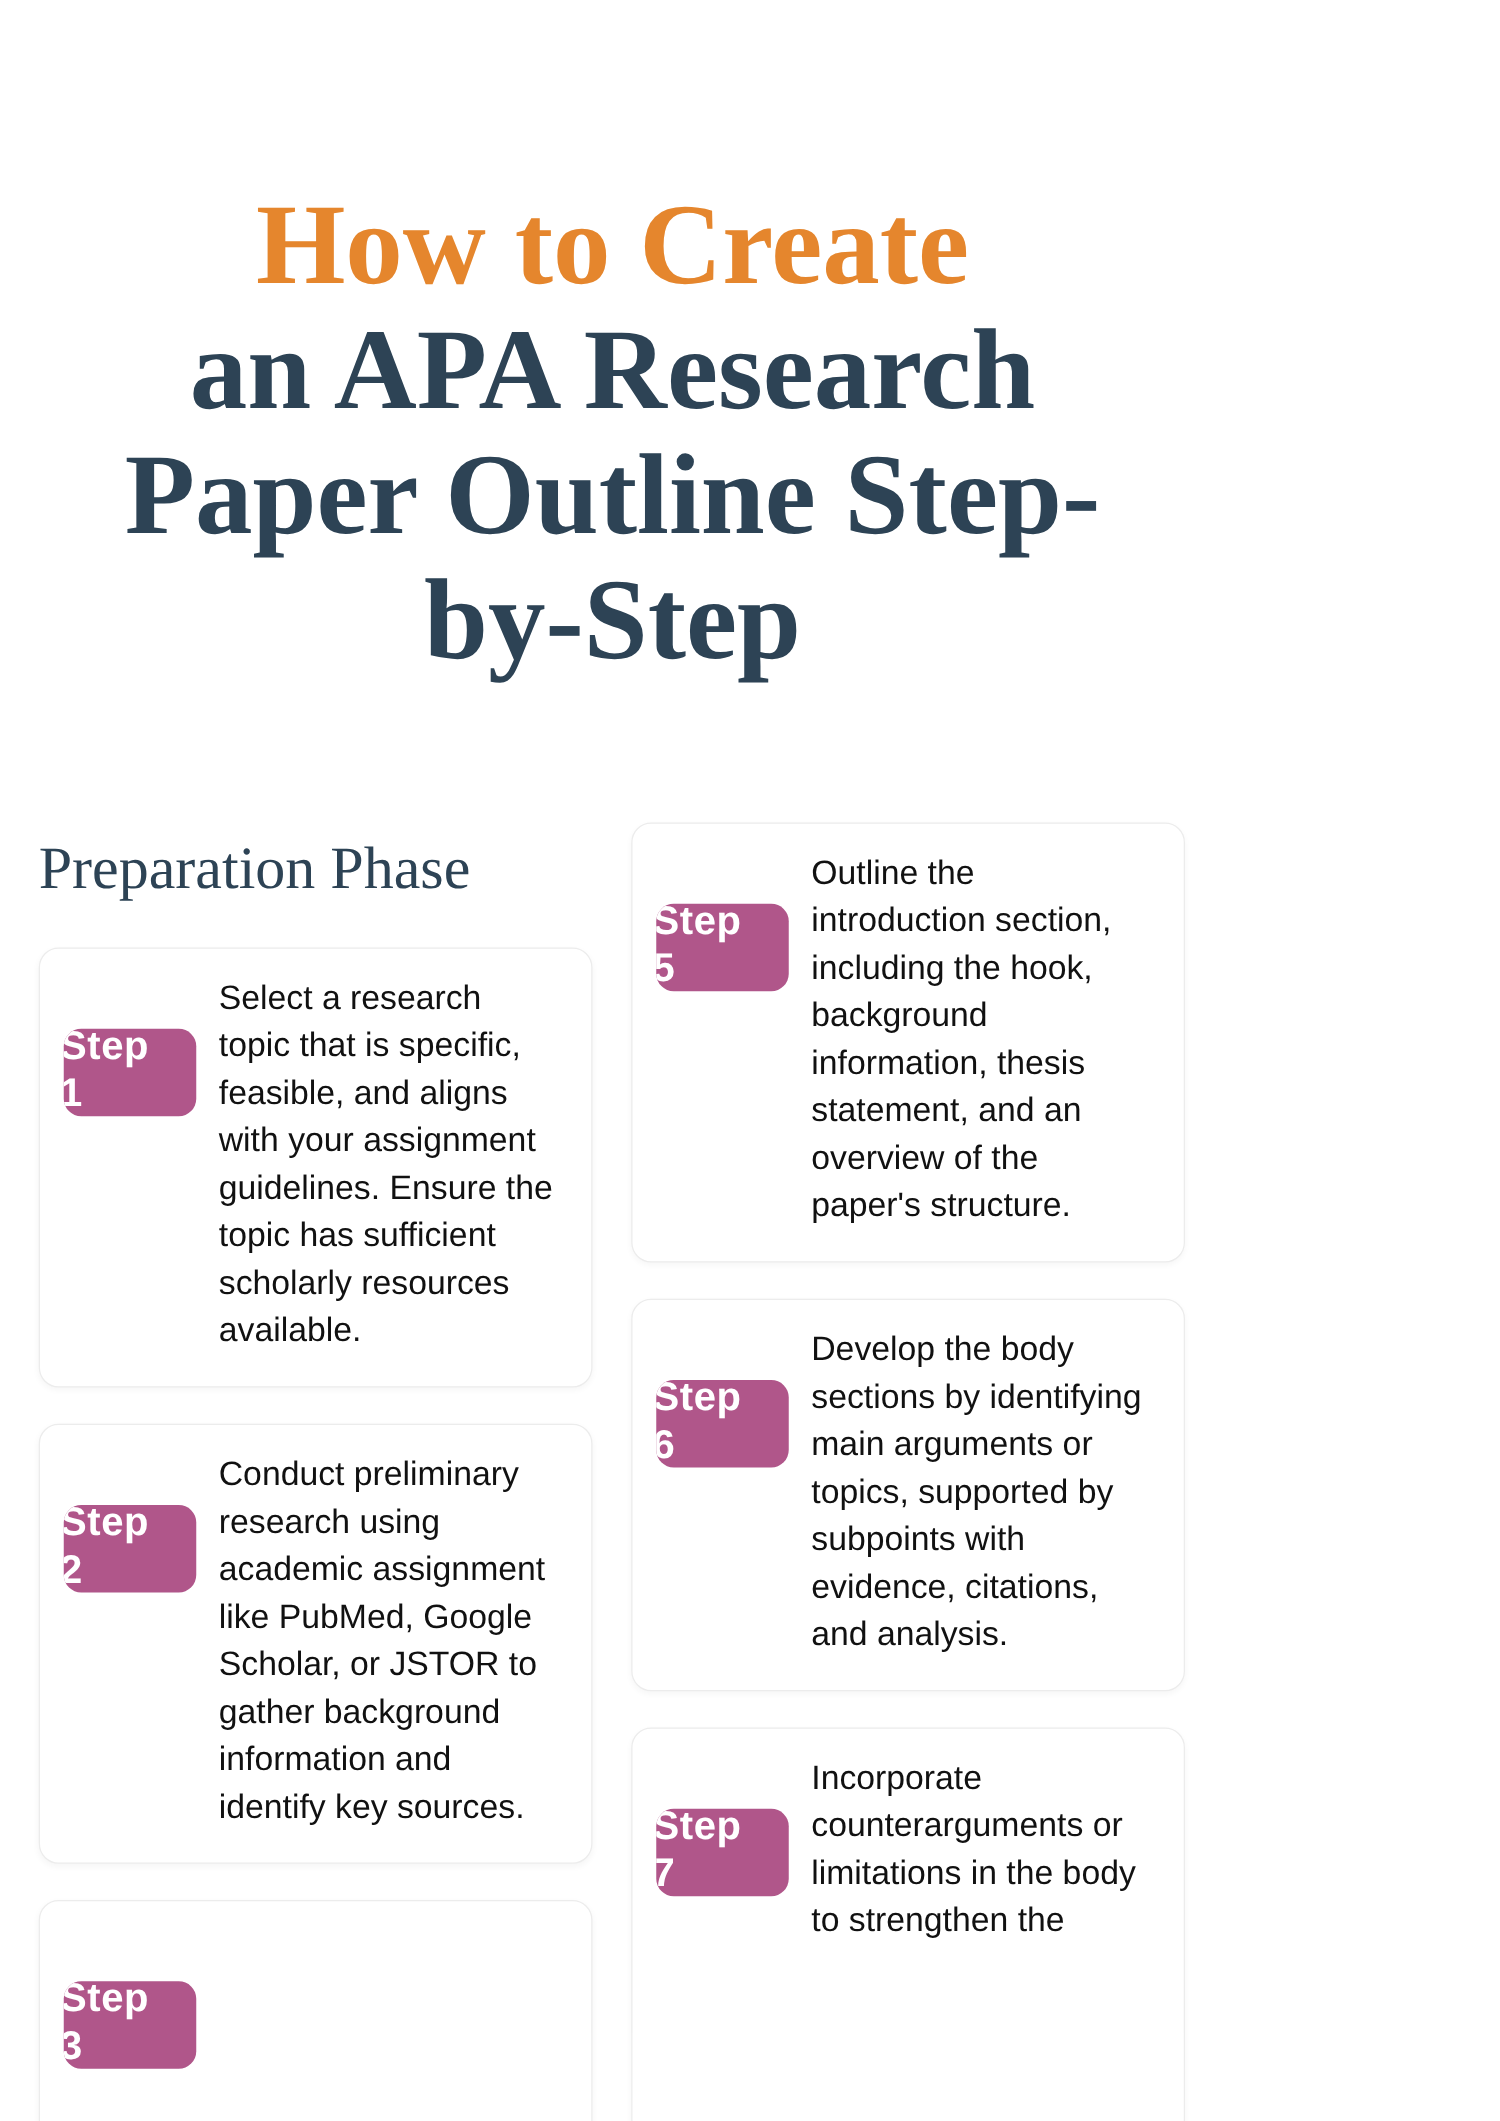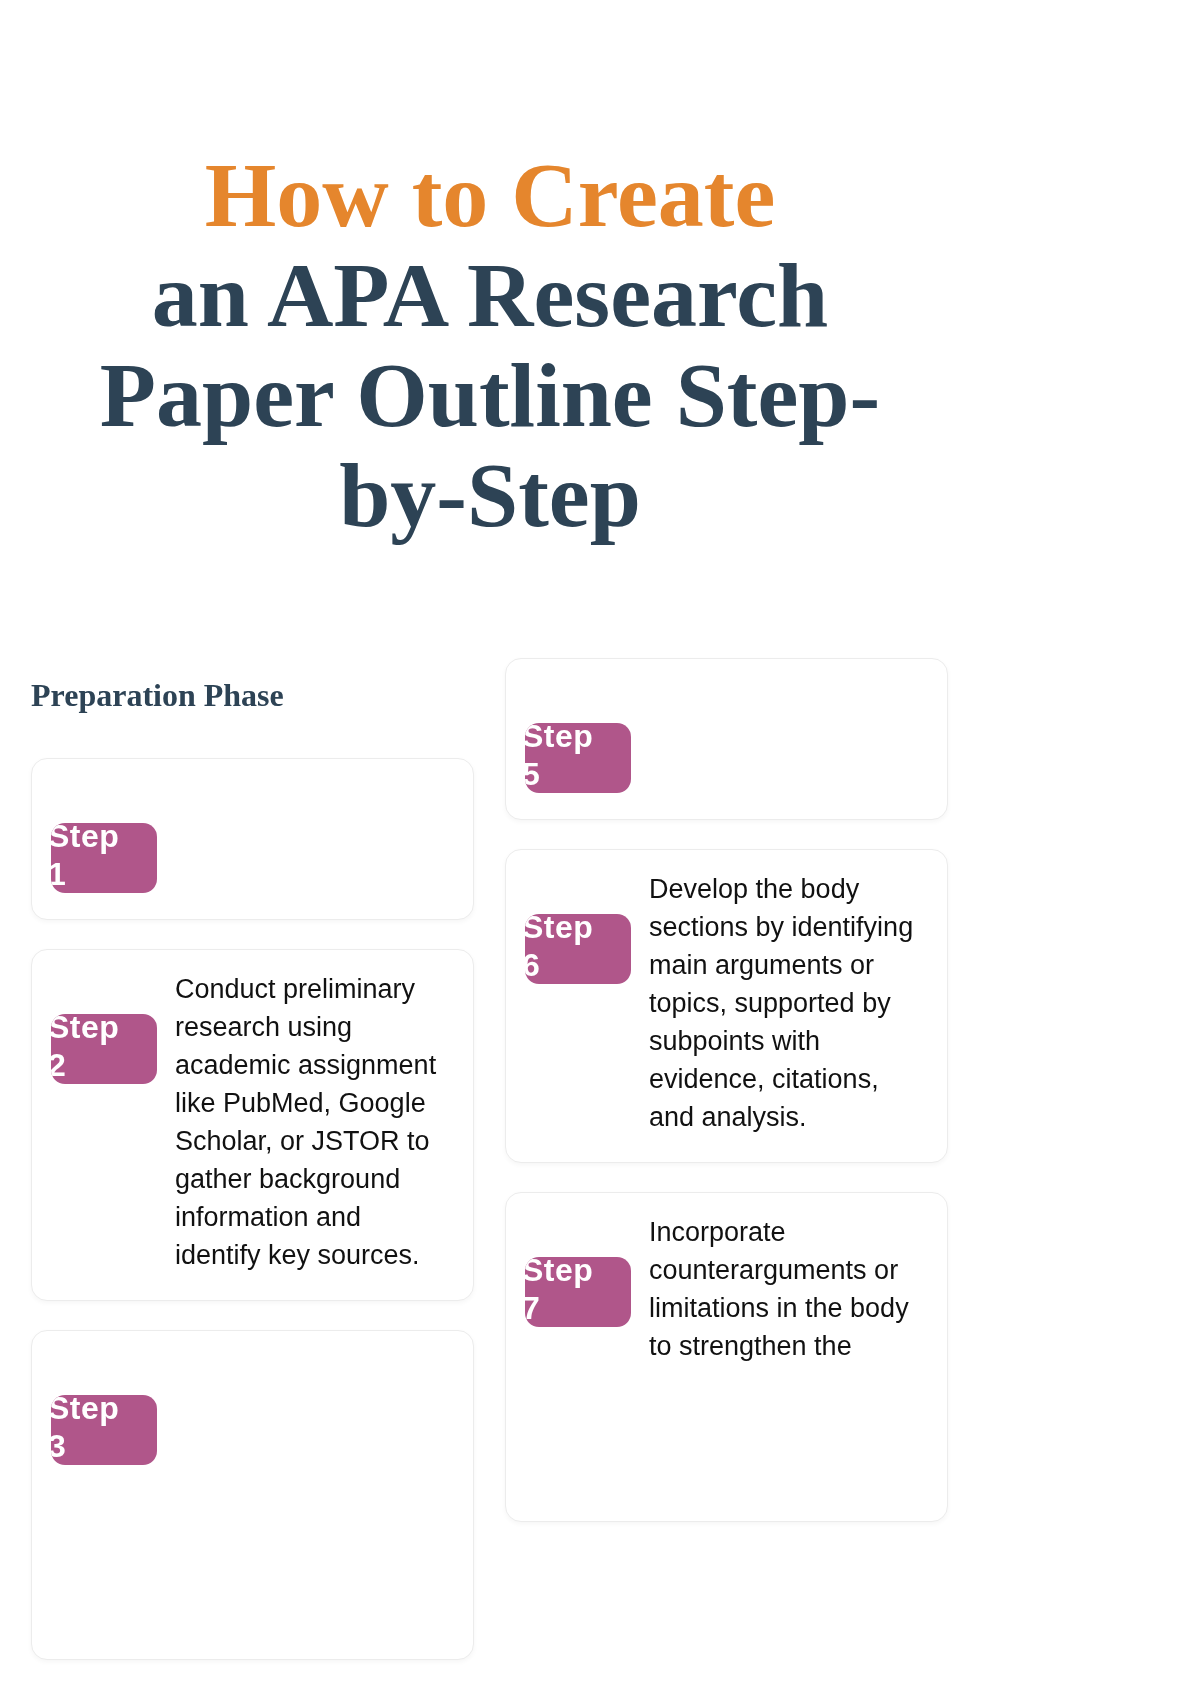--- a/index.html
+++ b/index.html
@@ -38,22 +38,22 @@
   }
   .col{
     width:443px;
     flex:0 0 443px;
     display:flex;
     flex-direction:column;
   }
   .heading{
     margin:0 0 26px 0;
     font-family:"Liberation Serif","DejaVu Serif",serif;
-    font-weight:700;
-    font-size:32px;
+    font-weight:400;
+    font-size:48px;
     line-height:74px;
     color:var(--slate);
   }
   .card{
     box-sizing:border-box;
     width:443px;
     background:#ffffff;
     border:1px solid var(--card_border);
     border-radius:16px;
     box-shadow:0 2px 5px rgba(0,0,0,0.04);
@@ -116,20 +116,28 @@
     <section class="col">
       <h2 class="heading">Preparation Phase</h2>
 
       <div class="card">
         <div class="badge">
           <div class="badge-txt">
             <span class="badge-word">Step</span>
             <span class="badge-num">1</span>
           </div>
         </div>
+        <p class="desc">Select a research
+topic that is specific,
+feasible, and aligns
+with your assignment
+guidelines. Ensure the
+topic has sufficient
+scholarly resources
+available.</p>
       </div>
 
       <div class="card">
         <div class="badge">
           <div class="badge-txt">
             <span class="badge-word">Step</span>
             <span class="badge-num">2</span>
           </div>
         </div>
         <p class="desc">Conduct preliminary
@@ -154,20 +162,28 @@
 
     <section class="col">
 
       <div class="card">
         <div class="badge">
           <div class="badge-txt">
             <span class="badge-word">Step</span>
             <span class="badge-num">5</span>
           </div>
         </div>
+        <p class="desc">Outline the
+introduction section,
+including the hook,
+background
+information, thesis
+statement, and an
+overview of the
+paper's structure.</p>
       </div>
 
       <div class="card">
         <div class="badge">
           <div class="badge-txt">
             <span class="badge-word">Step</span>
             <span class="badge-num">6</span>
           </div>
         </div>
         <p class="desc">Develop the body

